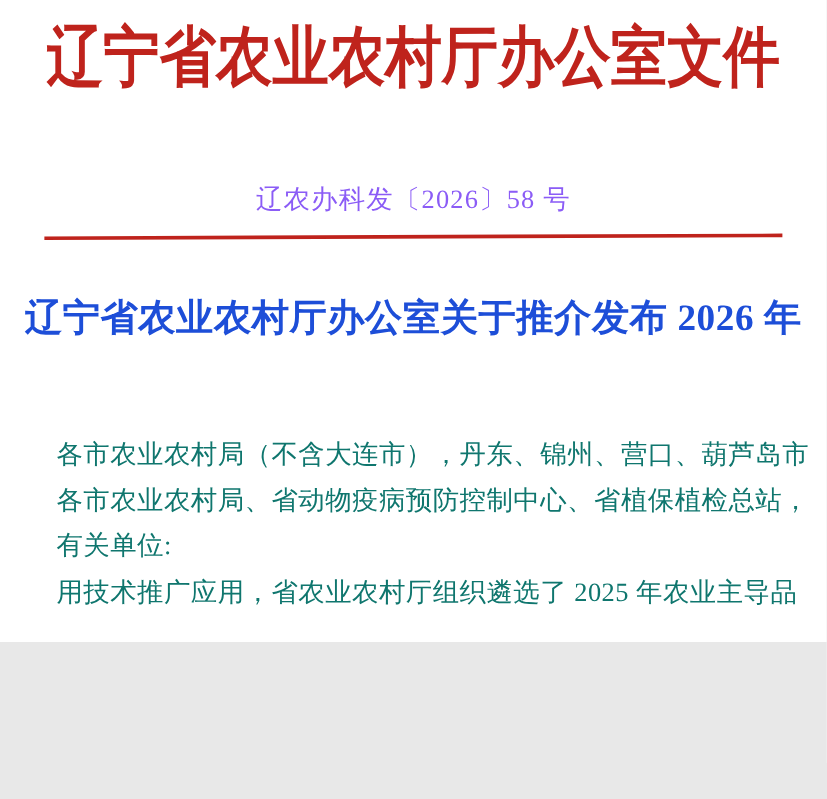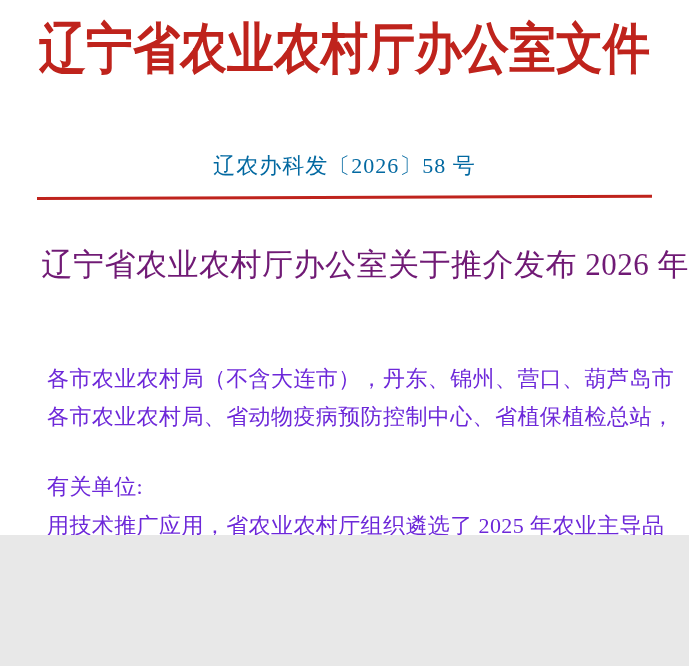--- a/index.html
+++ b/index.html
@@ -34,66 +34,65 @@
   }
   
   .doc-number {
     position: absolute;
     top: 149px;
     left: 0;
     width: 100%;
     text-align: center;
     font-size: 22px;
     line-height: 34px;
-    color: #0369a1;
+    color: #8b5cf6;
     letter-spacing: 1px;
   }
   
   .red-divider {
     position: absolute;
     top: 197px;
     left: 37px;
     width: 615px;
     height: 3px;
     background: #bf231c;
     transform: rotate(-0.22deg);
     transform-origin: left center;
   }
   
   .doc-title {
     position: absolute;
     top: 241px;
     left: 0;
     width: 100%;
-    text-align: right;
+    text-align: center;
     font-size: 31px;
-    font-weight: normal;
+    font-weight: bold;
     line-height: 47px;
-    color: #701a75;
+    color: #1d4ed8;
     letter-spacing: 0.5px;
   }
   
   .body-block {
     position: absolute;
     top: 360px;
     left: 47px;
     width: 608px;
     font-size: 22px;
     line-height: 38.2px;
-    color: #6d28d9;
+    color: #0f766e;
     letter-spacing: 0.4px;
   }
   .body-line {
     text-align: justify;
     text-align-last: justify;
     white-space: nowrap;
   }
   .body-line.last-line {
     text-align-last: left;
-    margin-top: 32px;
   }
   .body-line.indent {
     padding-left: 38px;
   }
 </style>
 </head>
 <body>
 
 <div class="page">
 

